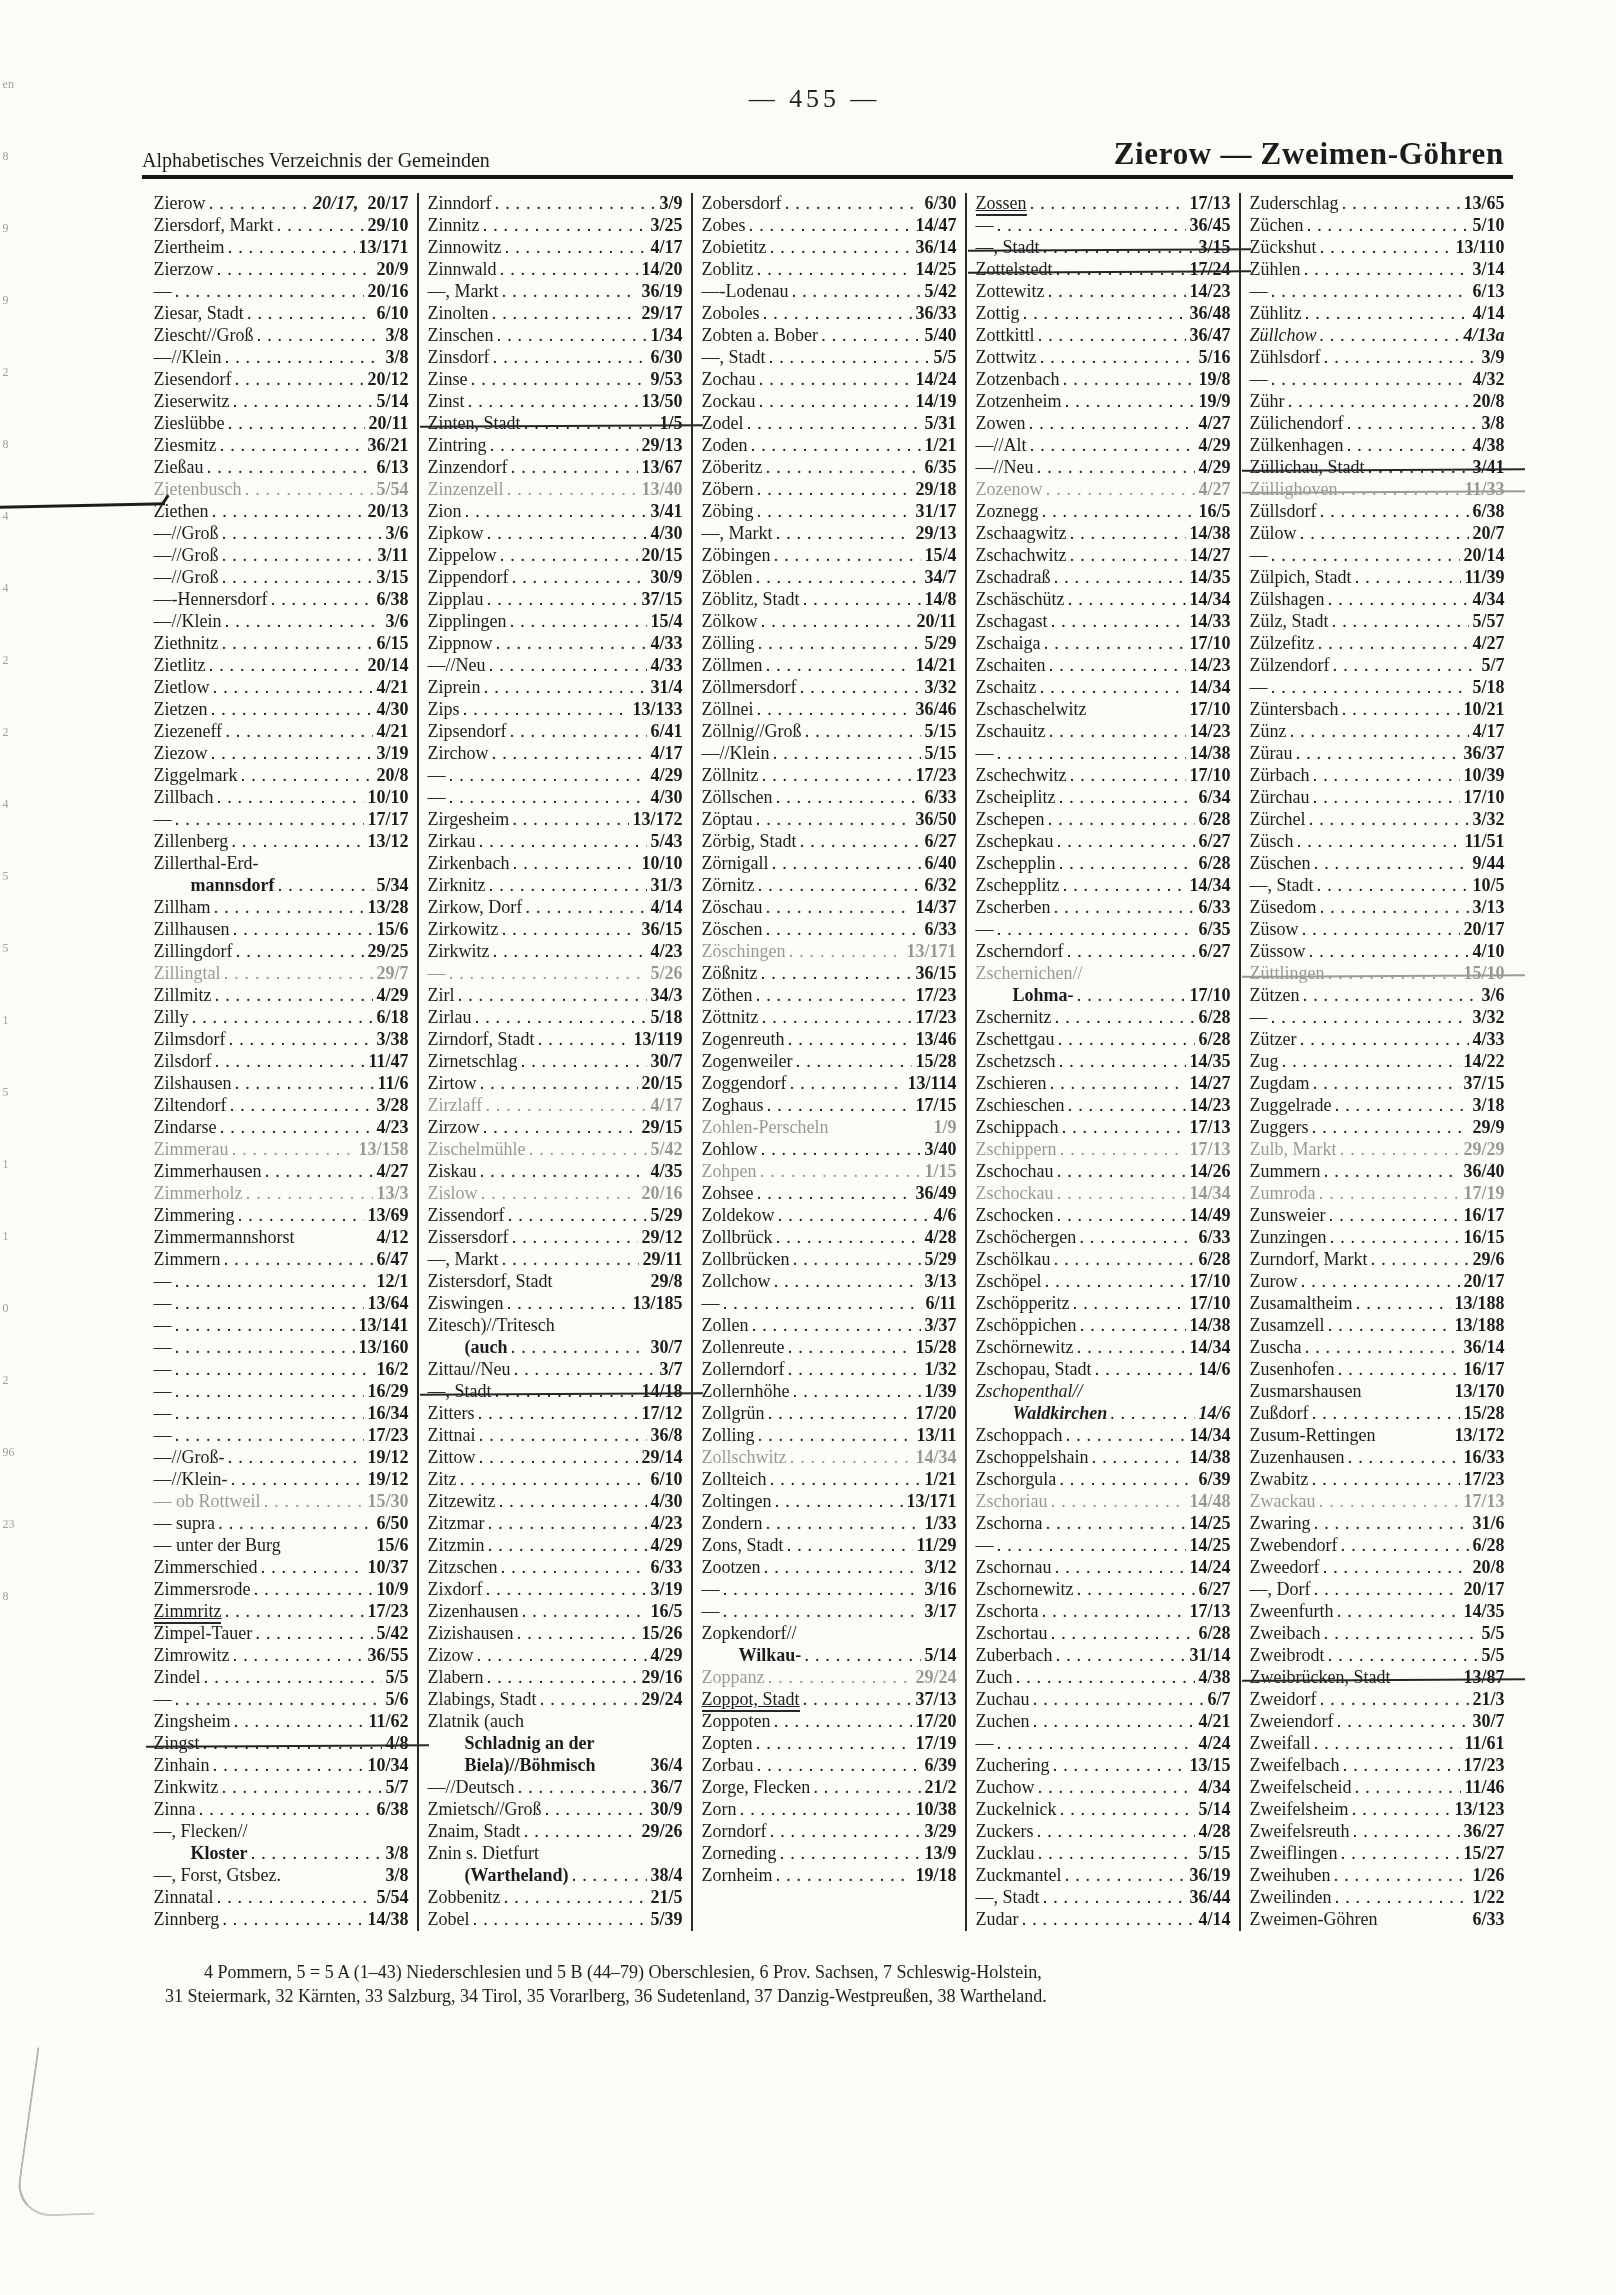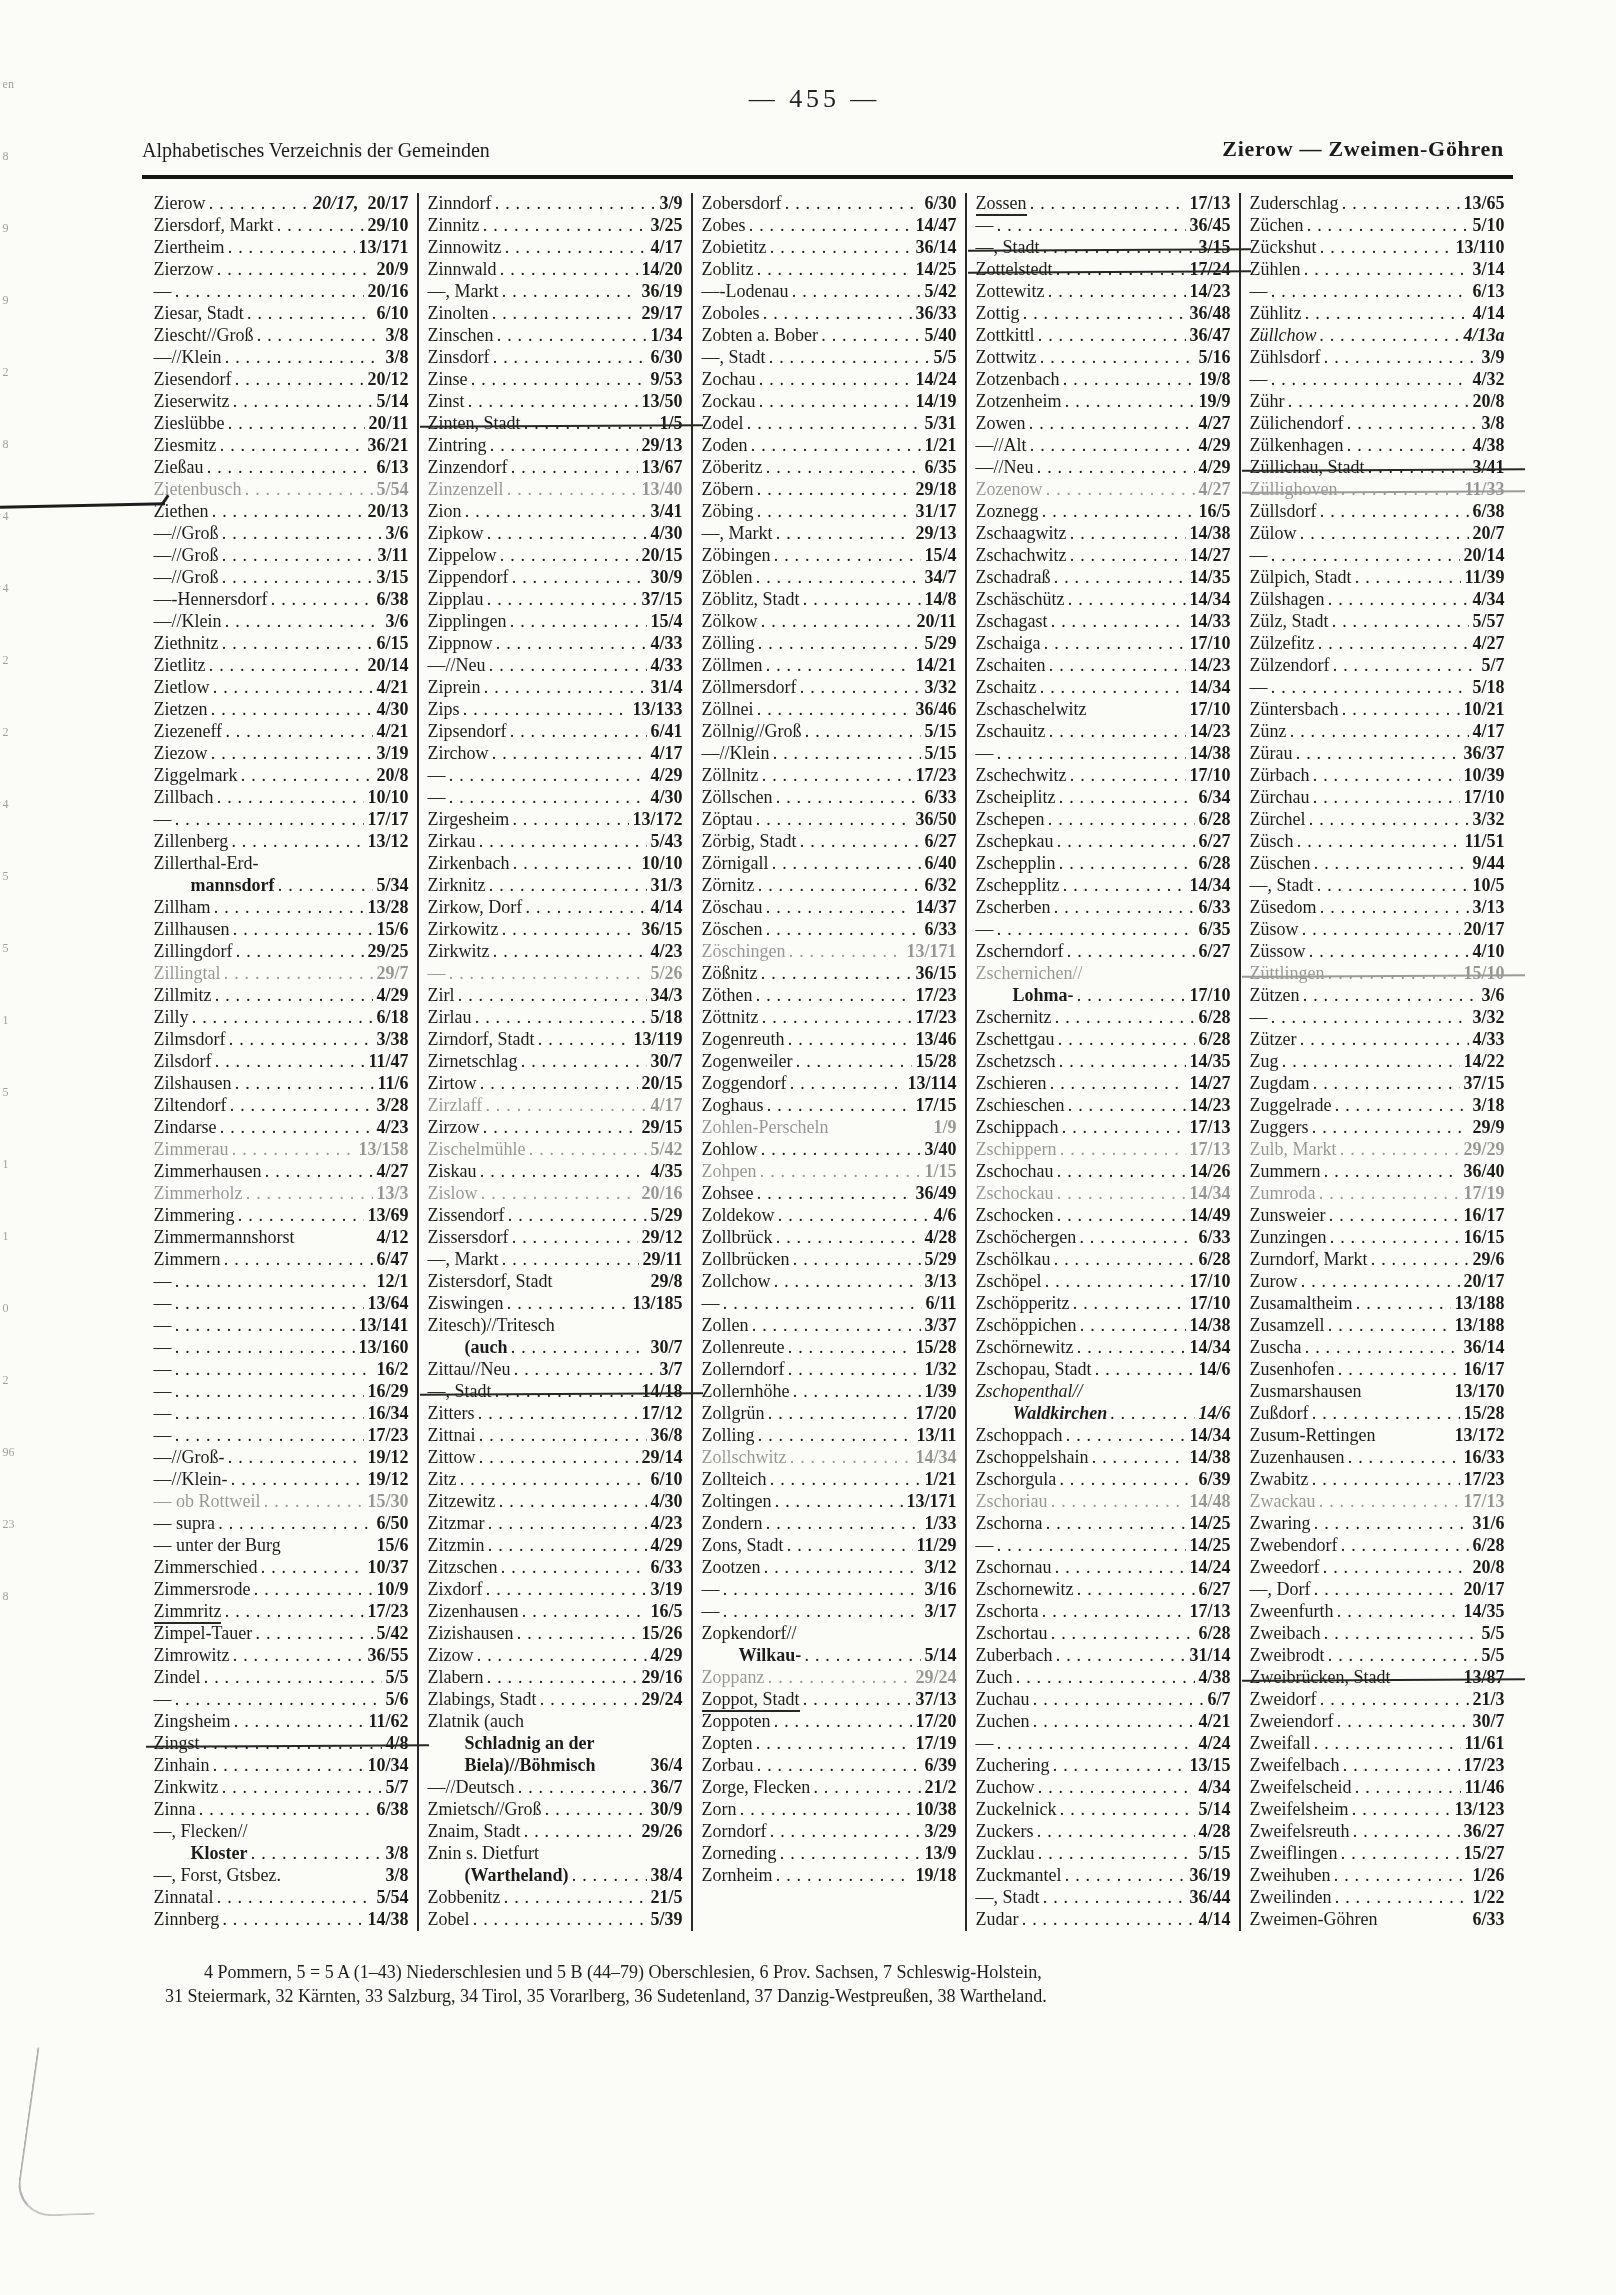--- a/index.html
+++ b/index.html
@@ -6,38 +6,38 @@
   body{
     width:1617px;height:2295px;position:relative;overflow:hidden;
     background:#fbfbf8;color:#1c1c1c;
     font-family:"Liberation Serif","DejaVu Serif",serif;
   }
   .pagenum{position:absolute;top:84px;left:0;width:100%;text-align:center;
     font-size:26px;letter-spacing:3.9px;color:#222;margin-left:6px;}
   .hdr{position:absolute;top:136px;left:142px;width:1362px;display:flex;
     justify-content:space-between;align-items:flex-end;gap:40px;}
   .hdr-left{font-size:20px;}
-  .hdr-right{font-size:22px;font-weight:bold;letter-spacing:0.7px;}
+  .hdr-right{font-size:31px;font-weight:bold;letter-spacing:0.7px;}
   .hdr-rule{position:absolute;top:175px;left:142px;width:1371px;height:3.9px;background:#161616;}
   .cols{position:absolute;top:193px;left:145px;width:1368px;display:flex;}
   .col{flex:1 1 0;padding:0 8.5px;min-width:0;}
   .col + .col{border-left:2px solid #2a2a2a;}
   .r{display:flex;align-items:baseline;height:22px;font-size:18px;position:relative;white-space:nowrap;}
   .n{flex:0 0 auto;}
   .l{flex:1 1 auto;overflow:hidden;margin:0 3.3px;color:#1f1f1f;}
   .l::after{content:" . . . . . . . . . . . . . . . . . . . . . . . . . . . .";letter-spacing:0.7px;}
   .v{flex:0 0 auto;text-align:right;font-weight:bold;}
   .pre{flex:0 0 auto;font-style:italic;font-weight:bold;margin-right:9.1px;}
   .i1 .n{padding-left:37px;font-weight:bold;}
   .nl .l::after{content:"";}
   .it{font-style:italic;}
   .fd{opacity:.45;filter:blur(0.2px);}
   .st::after{content:"";position:absolute;left:-3%;right:-8%;top:56%;
     border-top:2px solid #262626;transform:rotate(-.35deg);}
-  .ul .n{border-bottom:2px solid #262626;}
+  .ul .n{border-bottom:2px solid #262626;text-decoration:underline;}
   .foot{position:absolute;top:1960px;left:165px;width:1345px;
     font-size:18px;line-height:24px;color:#1e1e1e;}
   .foot div:first-child{text-indent:39px;}
   .margin-strip{position:absolute;top:78px;left:2.6px;width:26px;display:flex;
     flex-direction:column;align-items:flex-start;color:#555;opacity:.55;
     font-size:12px;line-height:1;}
   .margin-strip span{margin-bottom:60px;}
   .pointer-line{position:absolute;top:504px;left:0;width:165px;height:2.6px;
     background:#1d1d1d;transform:rotate(-1.2deg);}
   .pointer-line::after{content:"";position:absolute;right:-1.3px;top:-7.8px;width:2.6px;height:10.4px;

